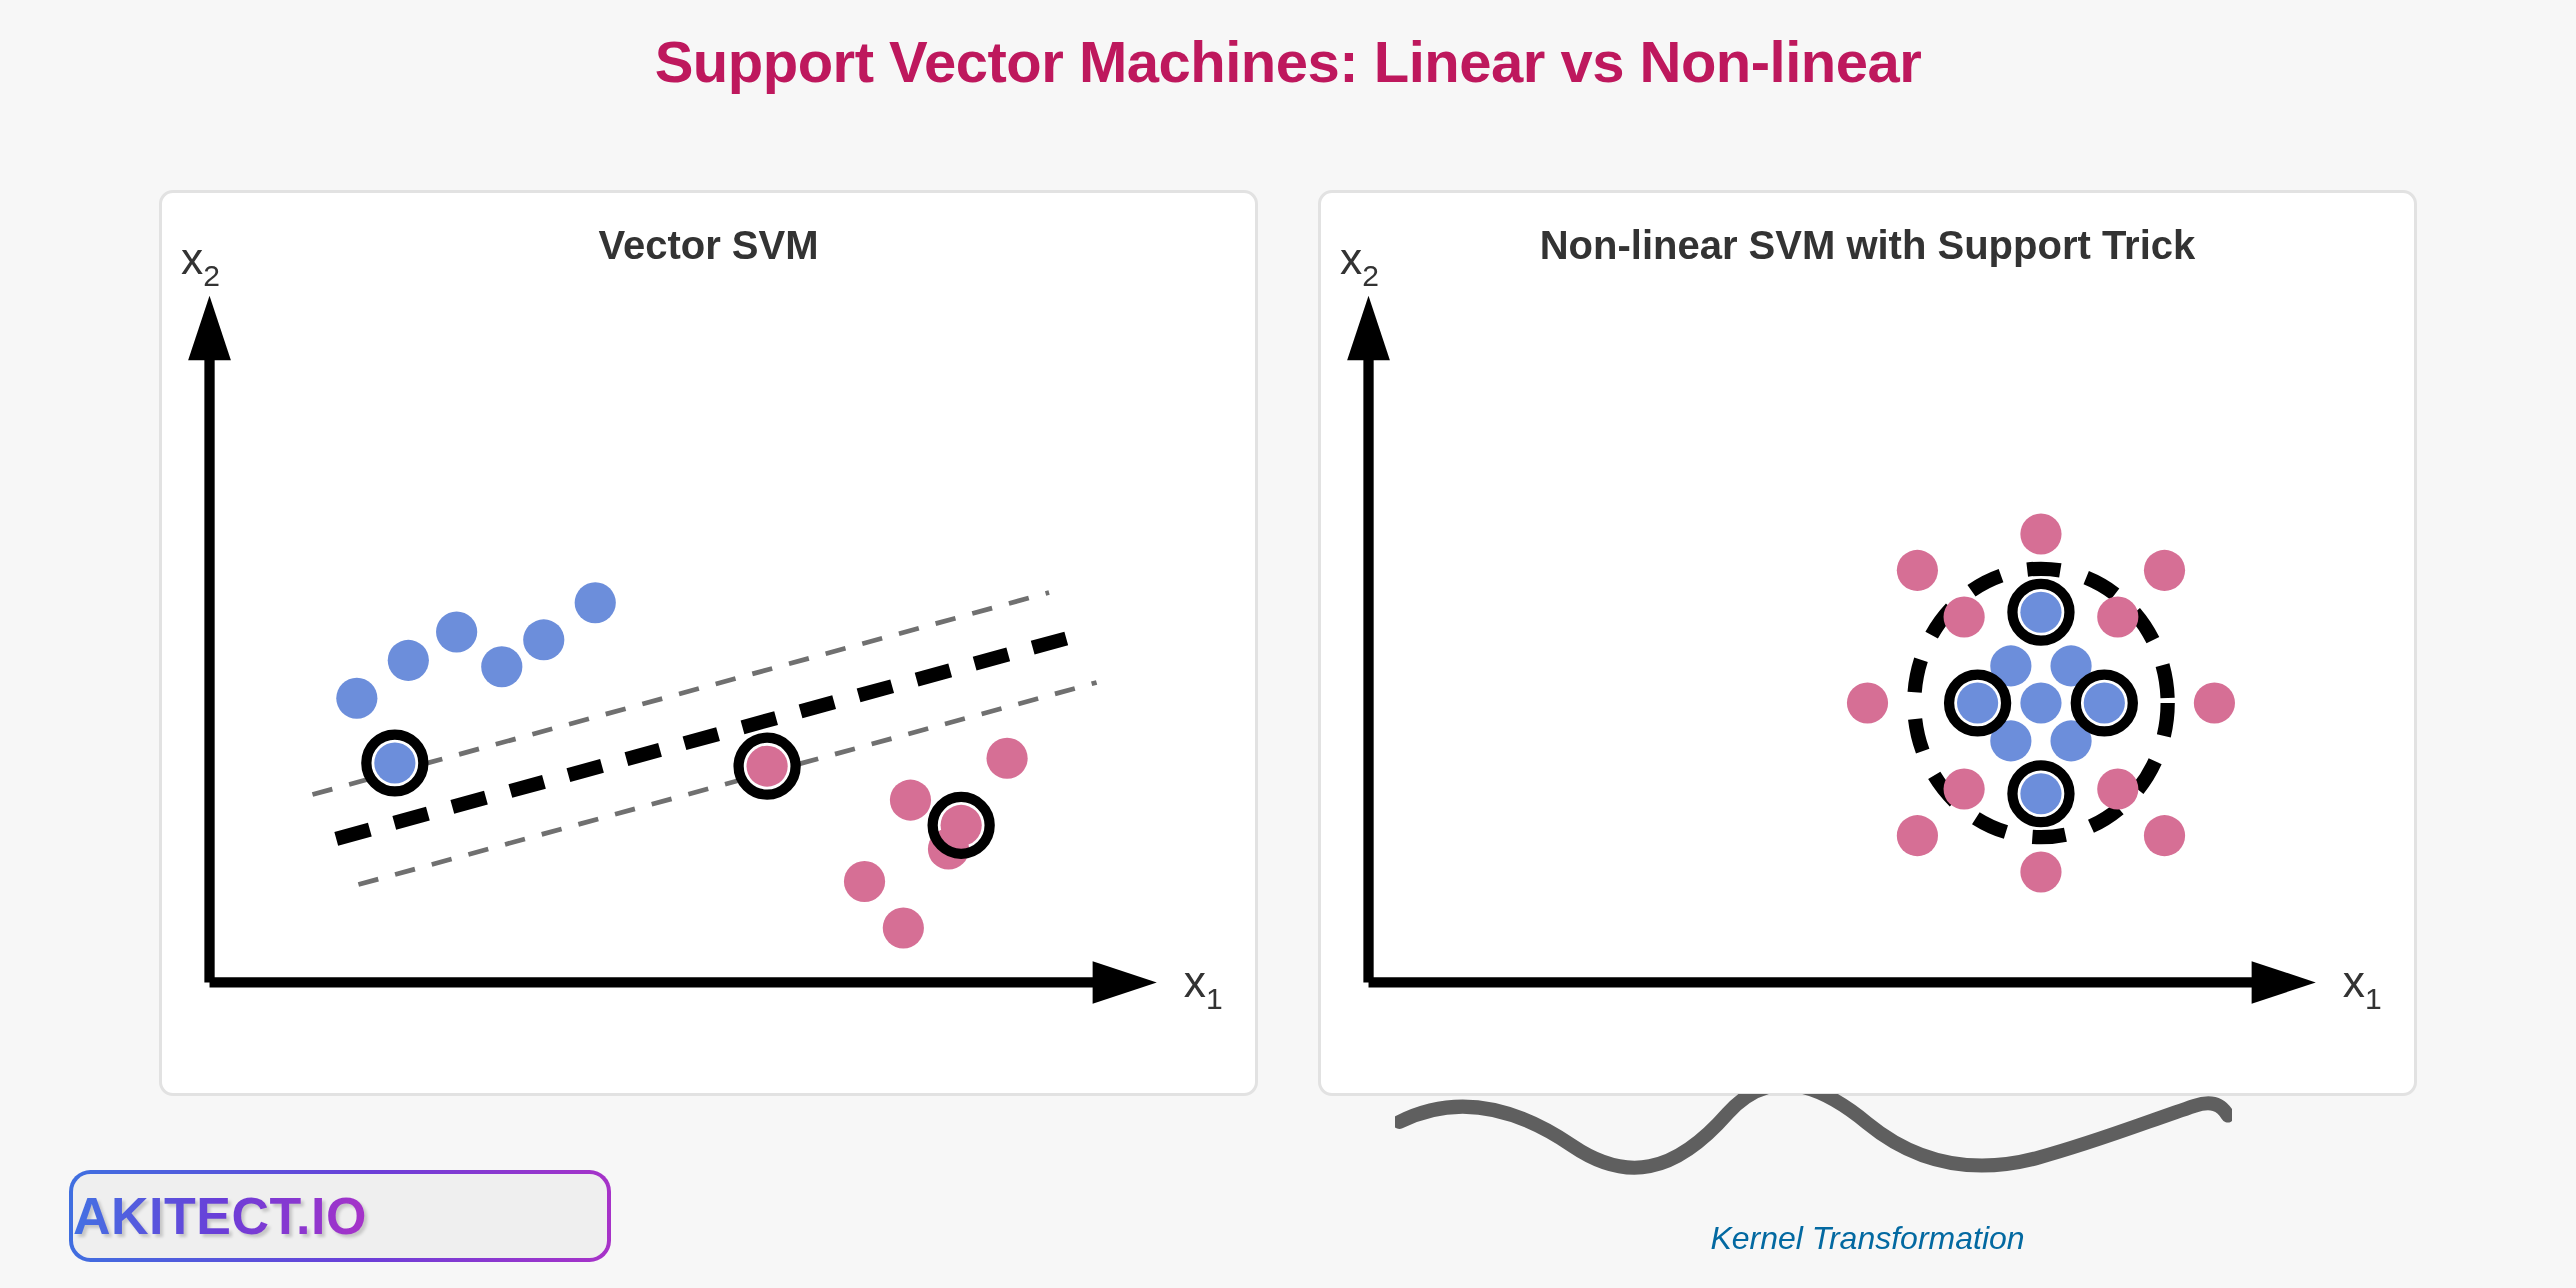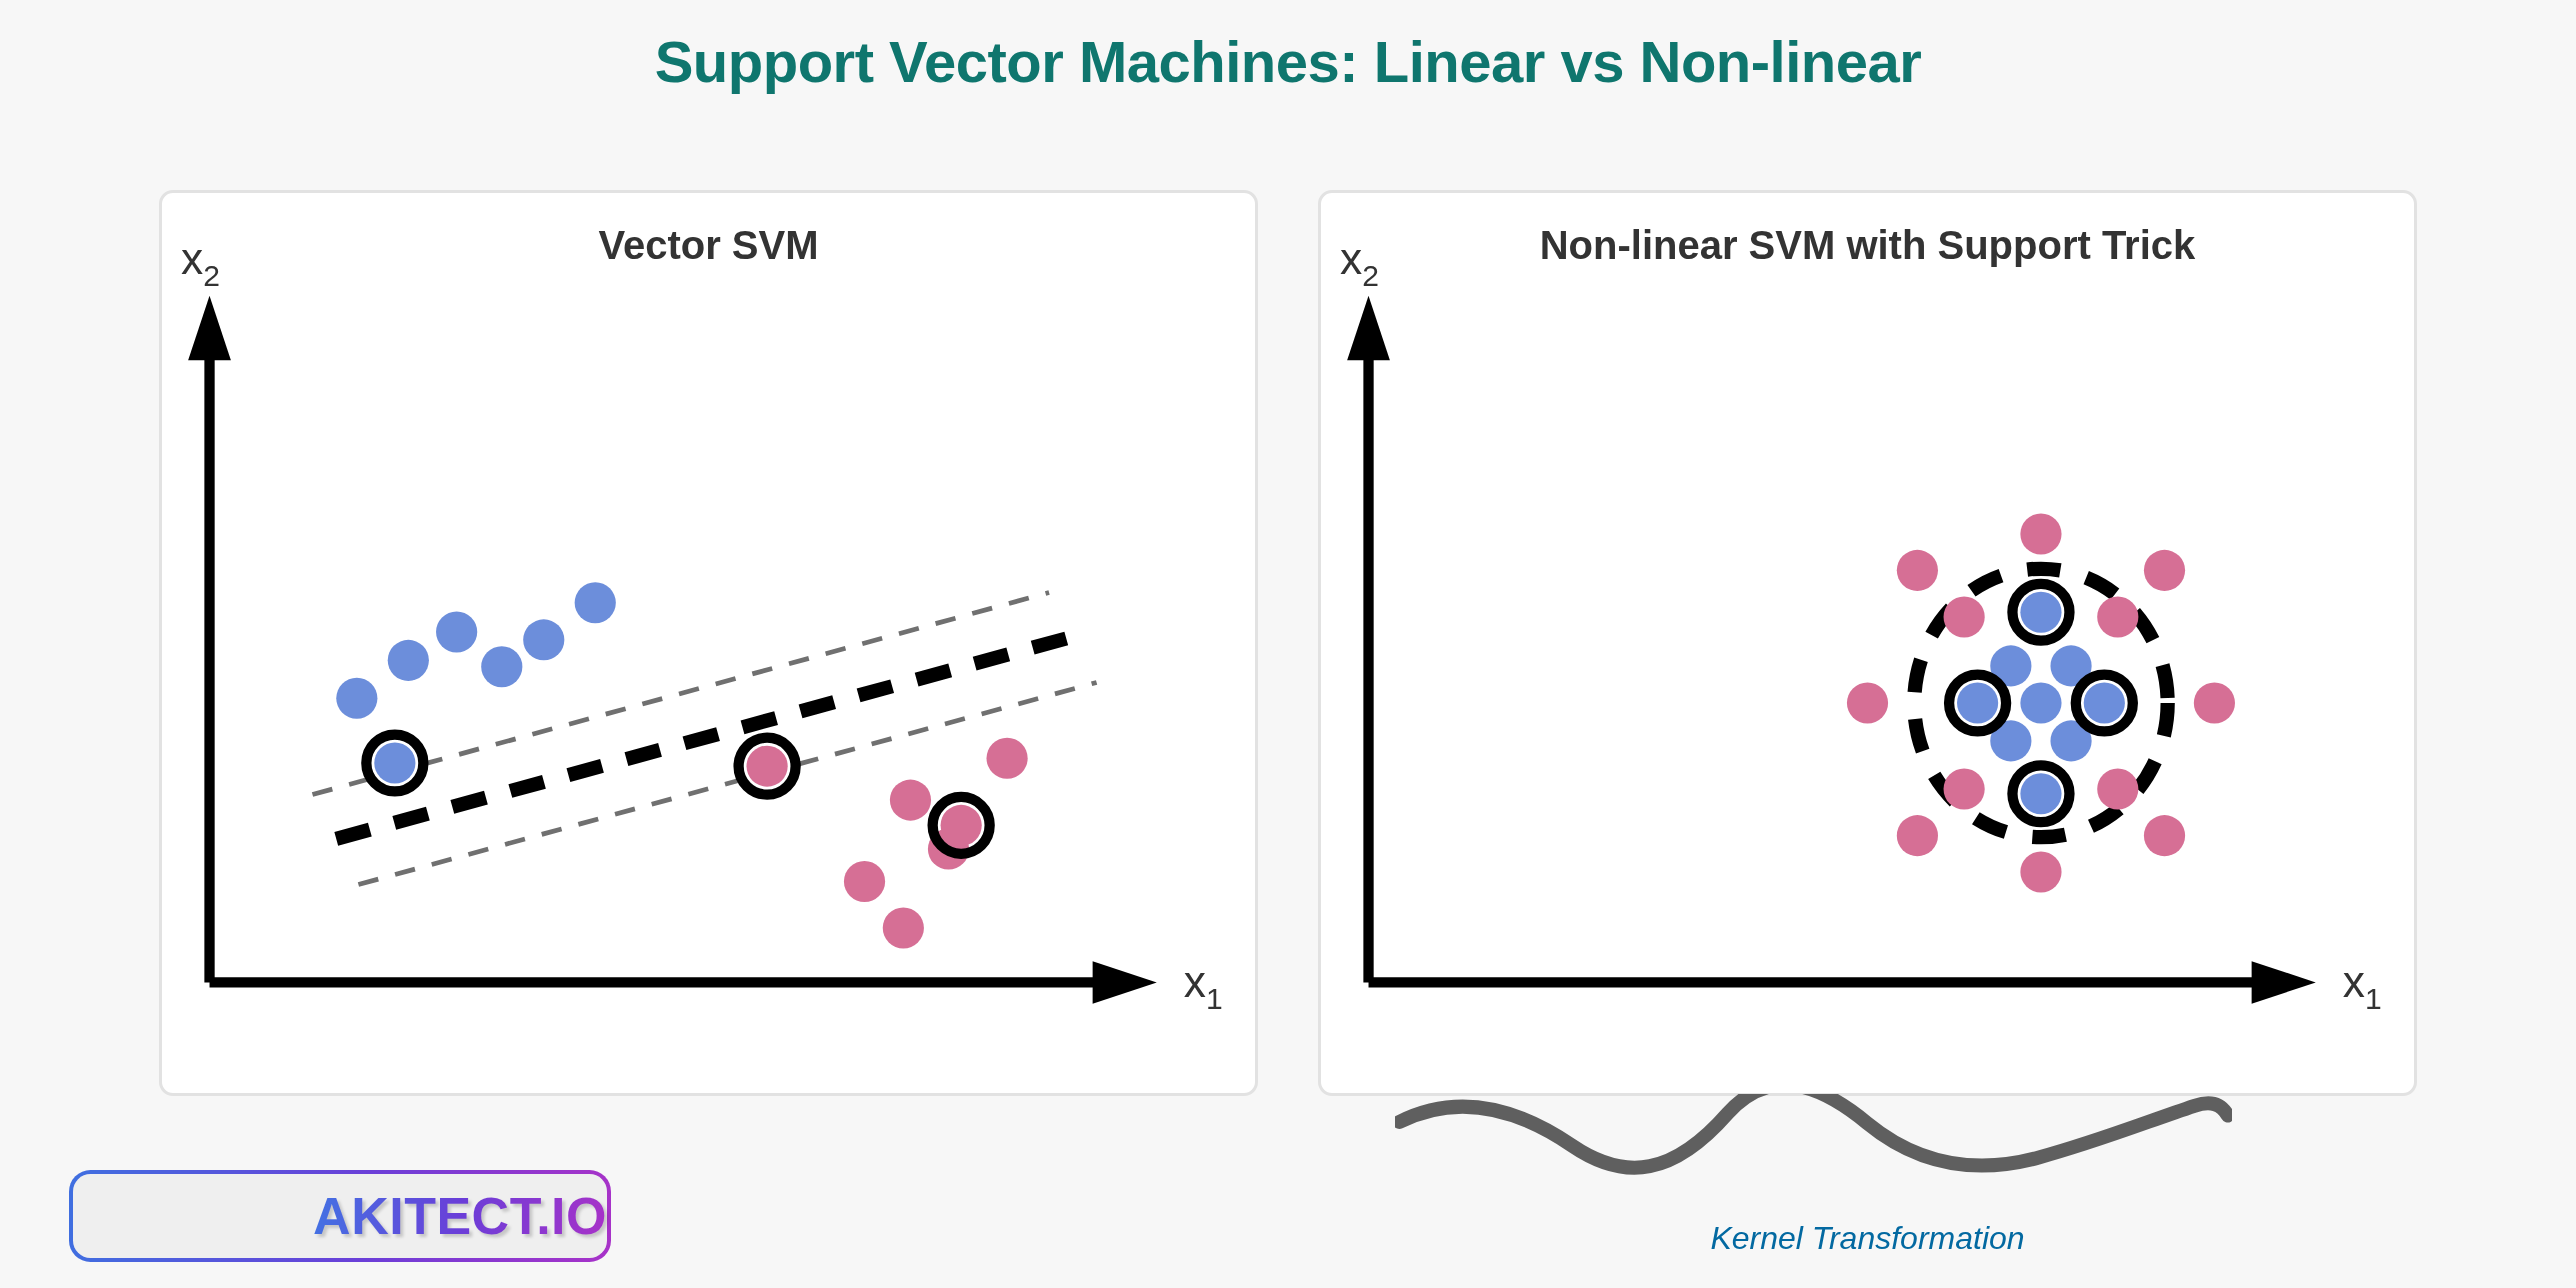--- a/index.html
+++ b/index.html
@@ -19,21 +19,21 @@
     inset: 0;
   }
   .page-title {
     position: absolute;
     top: 28px;
     left: 0;
     width: 2576px;
     text-align: center;
     font-size: 58px;
     font-weight: bold;
-    color: #0f766e;
+    color: #be185d;
     letter-spacing: -0.5px;
     white-space: nowrap;
   }
   .panel {
     position: absolute;
     background: #FFFFFF;
     border: 3.2px solid #E2E2E2;
     border-radius: 14px;
     box-sizing: border-box;
   }
@@ -78,22 +78,21 @@
     border-radius: 21.5px;
     background: #EFEFEF;
     box-sizing: border-box;
     border: 4.8px solid transparent;
     background-image: linear-gradient(#EFEFEF, #EFEFEF),
                       linear-gradient(95deg, #3F6FE0 0%, #6B3FD8 55%, #A832C8 100%);
     background-origin: border-box;
     background-clip: padding-box, border-box;
     display: flex;
     align-items: center;
-    justify-content: flex-end;
-    padding-left: 24px;
+    justify-content: flex-start;
   }
   #brand-logo-text {
     font-size: 52px;
     font-weight: bold;
     letter-spacing: 0.5px;
     background-image: linear-gradient(95deg, #4372E3 0%, #6A3ED8 50%, #A832C8 100%);
     -webkit-background-clip: text;
     background-clip: text;
     color: transparent;
     -webkit-text-fill-color: transparent;

